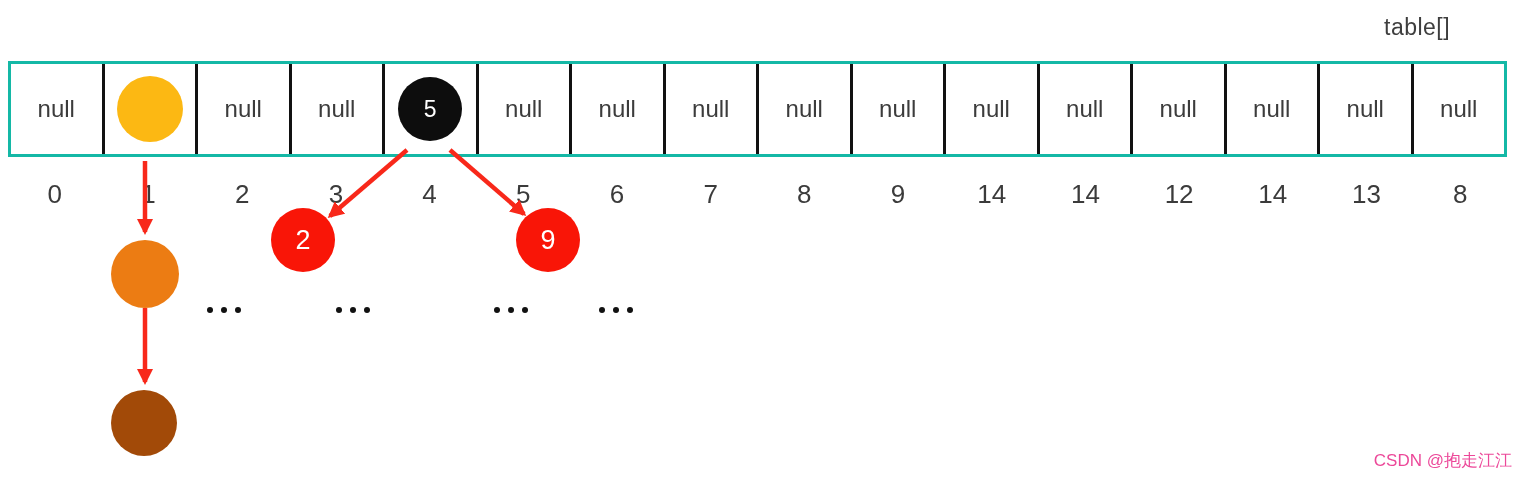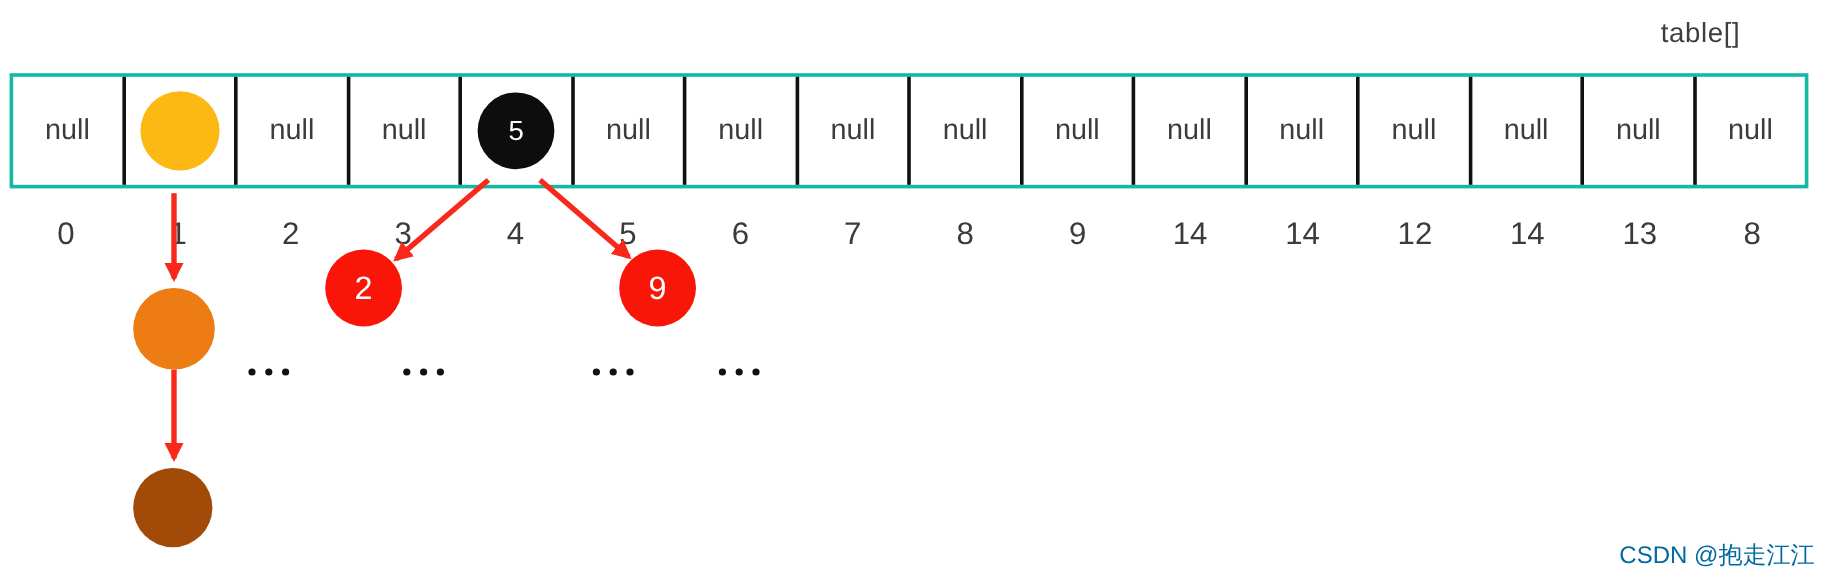--- a/index.html
+++ b/index.html
@@ -56,21 +56,21 @@
   
   #arrows{position:absolute;left:0;top:0;z-index:5;pointer-events:none;}
   #arrows line{stroke:var(--arrow,#f8281a);stroke-width:4.5;}
   #arrows .ah{fill:var(--arrow,#f8281a);}
   
   .dots{position:absolute;top:307px;display:flex;gap:8px;}
   .dots i{display:block;width:6px;height:6px;border-radius:50%;background:#111111;}
   
   .watermark{
     position:absolute;right:8px;top:449px;
-    font-size:20px;color:#0369a1;
+    font-size:17px;color:#ec4899;
   }
 </style>
 </head>
 <body>
 
 <div class="canvas">
 
   <div class="table-label">table[]</div>
 
   <div class="array">

